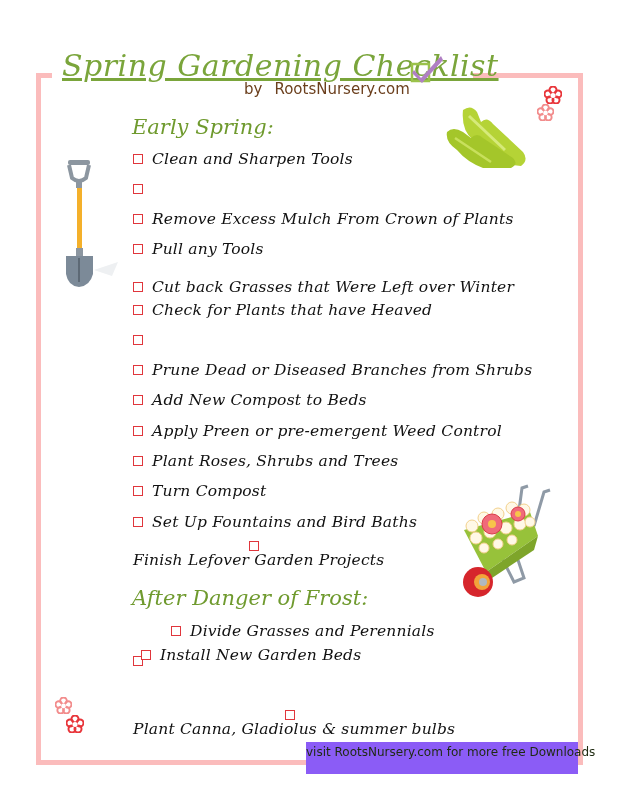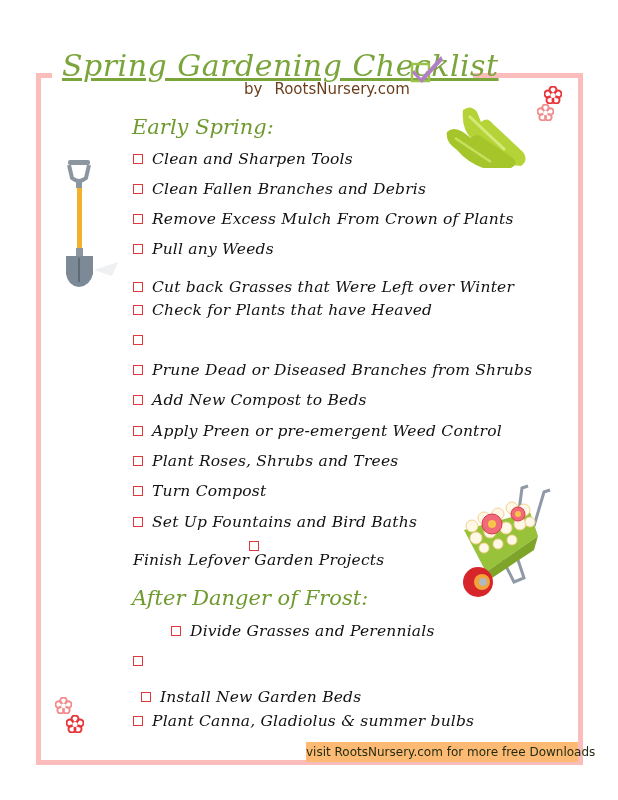--- a/index.html
+++ b/index.html
@@ -23,21 +23,21 @@
     font-family: "DejaVu Serif", serif; font-style: italic; white-space: nowrap;
   }
   .item { position: absolute; left: 133px; height: 22px; display: flex; align-items: center; white-space: nowrap; }
   .cb {
     width: 8px; height: 8px; border: 1.5px solid #e0363c; background: #fff; margin-right: 9px; flex: none;
   }
   .item-label {
     font-family: "DejaVu Serif", serif; font-style: italic; font-size: 15.5px; color: #111; letter-spacing: 0.2px;
   }
   .footer-banner {
-    position: absolute; left: 306px; top: 742px; width: 272px; height: 20px; background: #fdba74;
+    position: absolute; left: 306px; top: 742px; width: 272px; height: 32px; background: #8b5cf6;
     color: #1e2a10; font-size: 12px; line-height: 20px; text-align: center; white-space: nowrap;
     font-family: "DejaVu Sans", sans-serif;
   }
   .deco { position: absolute; }
 </style>
 </head>
 <body>
 
 <div class="border-seg" style="left:36px; top:73px; width:16px; height:5px;"></div>
 <div class="border-seg" style="left:473px; top:73px; width:110px; height:5px;"></div>
@@ -94,29 +94,28 @@
 </svg>
 
 <div class="section-heading" style="top:115px;">Early Spring:</div>
 
 <div class="item" style="top:148px;">
     <span class="cb"></span>
     <span class="item-label">Clean and Sharpen Tools</span>
   </div>
 <div class="item" style="top:178px;">
     <span class="cb"></span>
-    <span class="item-label">Clean Fallen Branches and Debris</span>
   </div>
 <div class="item" style="top:208px;">
     <span class="cb"></span>
     <span class="item-label">Remove Excess Mulch From Crown of Plants</span>
   </div>
 <div class="item" style="top:238px;">
     <span class="cb"></span>
-    <span class="item-label">Pull any Weeds</span>
+    <span class="item-label">Pull any Tools</span>
   </div>
 <div class="item" style="top:268px;margin-top:8px;">
     <span class="cb"></span>
     <span class="item-label">Cut back Grasses that Were Left over Winter</span>
   </div>
 <div class="item" style="top:299px;">
     <span class="cb"></span>
     <span class="item-label">Check for Plants that have Heaved</span>
   </div>
 <div class="item" style="top:329px;">
@@ -183,25 +182,25 @@
 
 <div class="section-heading" style="top:586px;">After Danger of Frost:</div>
 
 <div class="item" style="top:620px;margin-left:38px;">
     <span class="cb"></span>
     <span class="item-label">Divide Grasses and Perennials</span>
   </div>
 <div class="item" style="top:650px;">
     <span class="cb"></span>
   </div>
-<div class="item" style="top:686px;padding-left:8px;">
+<div class="item" style="top:644px;padding-left:8px;">
     <span class="cb"></span>
     <span class="item-label">Install New Garden Beds</span>
   </div>
-<div class="item" style="top:710px;">
+<div class="item" style="top:710px;flex-direction:column;">
     <span class="cb"></span>
     <span class="item-label">Plant Canna, Gladiolus &amp; summer bulbs</span>
   </div>
 
 <svg class="deco" style="left:55px; top:697px;" width="17" height="17" viewBox="0 0 18 18">
   <g fill="none" stroke="#f28c8c" stroke-width="2">
       <circle cx="9" cy="4" r="3.5"></circle>
       <circle cx="14" cy="8" r="3.5"></circle>
       <circle cx="12" cy="14" r="3.5"></circle>
       <circle cx="6" cy="14" r="3.5"></circle>

